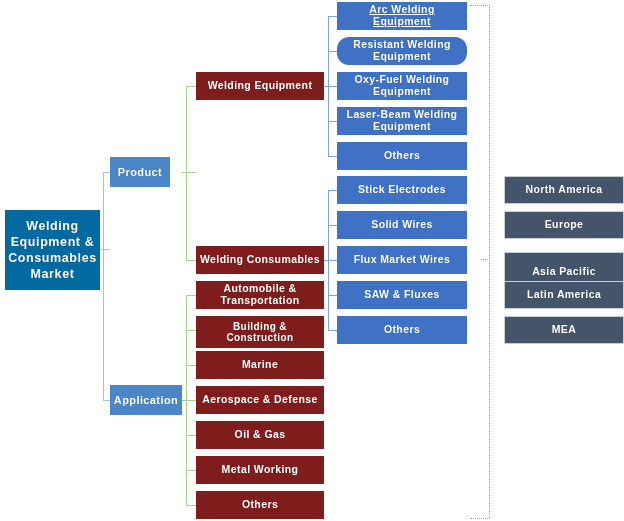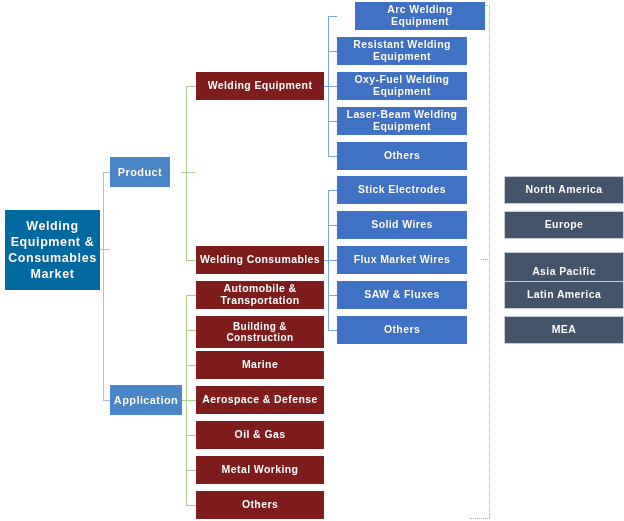--- a/index.html
+++ b/index.html
@@ -118,22 +118,22 @@
   <div class="dotted-h" style="left:470px; top:518px; width:20px;"></div>
 
   <div class="node node-root" style="left:5px; top:210px; width:95px; height:80px;">Welding Equipment &amp; Consumables Market</div>
 
   <div class="node node-cat" style="left:110px; top:157px; width:60px; height:30px;">Product</div>
   <div class="node node-cat" style="left:110px; top:385px; width:72px; height:30px;">Application</div>
 
   <div class="node node-green" style="left:196px; top:72px; width:128px; height:28px;">Welding Equipment</div>
   <div class="node node-green" style="left:196px; top:246px; width:128px; height:28px;">Welding Consumables</div>
 
-  <div class="node node-blue" style="left:355px; top:2px; width:130px; height:28px;">Arc Welding Equipment</div>
-  <div class="node node-blue" style="left:337px; top:37px; width:130px; height:28px;">Resistant Welding Equipment</div>
+  <div class="node node-blue" style="left:337px; top:2px; width:130px; height:28px;text-decoration:underline;">Arc Welding Equipment</div>
+  <div class="node node-blue" style="left:337px; top:37px; width:130px; height:28px;border-radius:12px;">Resistant Welding Equipment</div>
   <div class="node node-blue" style="left:337px; top:72px; width:130px; height:28px;">Oxy-Fuel Welding Equipment</div>
   <div class="node node-blue" style="left:337px; top:107px; width:130px; height:28px;">Laser-Beam Welding Equipment</div>
   <div class="node node-blue" style="left:337px; top:142px; width:130px; height:28px;">Others</div>
 
   <div class="node node-blue" style="left:337px; top:176px; width:130px; height:28px;">Stick Electrodes</div>
   <div class="node node-blue" style="left:337px; top:211px; width:130px; height:28px;">Solid Wires</div>
   <div class="node node-blue" style="left:337px; top:246px; width:130px; height:28px;">Flux Market Wires</div>
   <div class="node node-blue" style="left:337px; top:281px; width:130px; height:28px;">SAW &amp; Fluxes</div>
   <div class="node node-blue" style="left:337px; top:316px; width:130px; height:28px;">Others</div>
 

